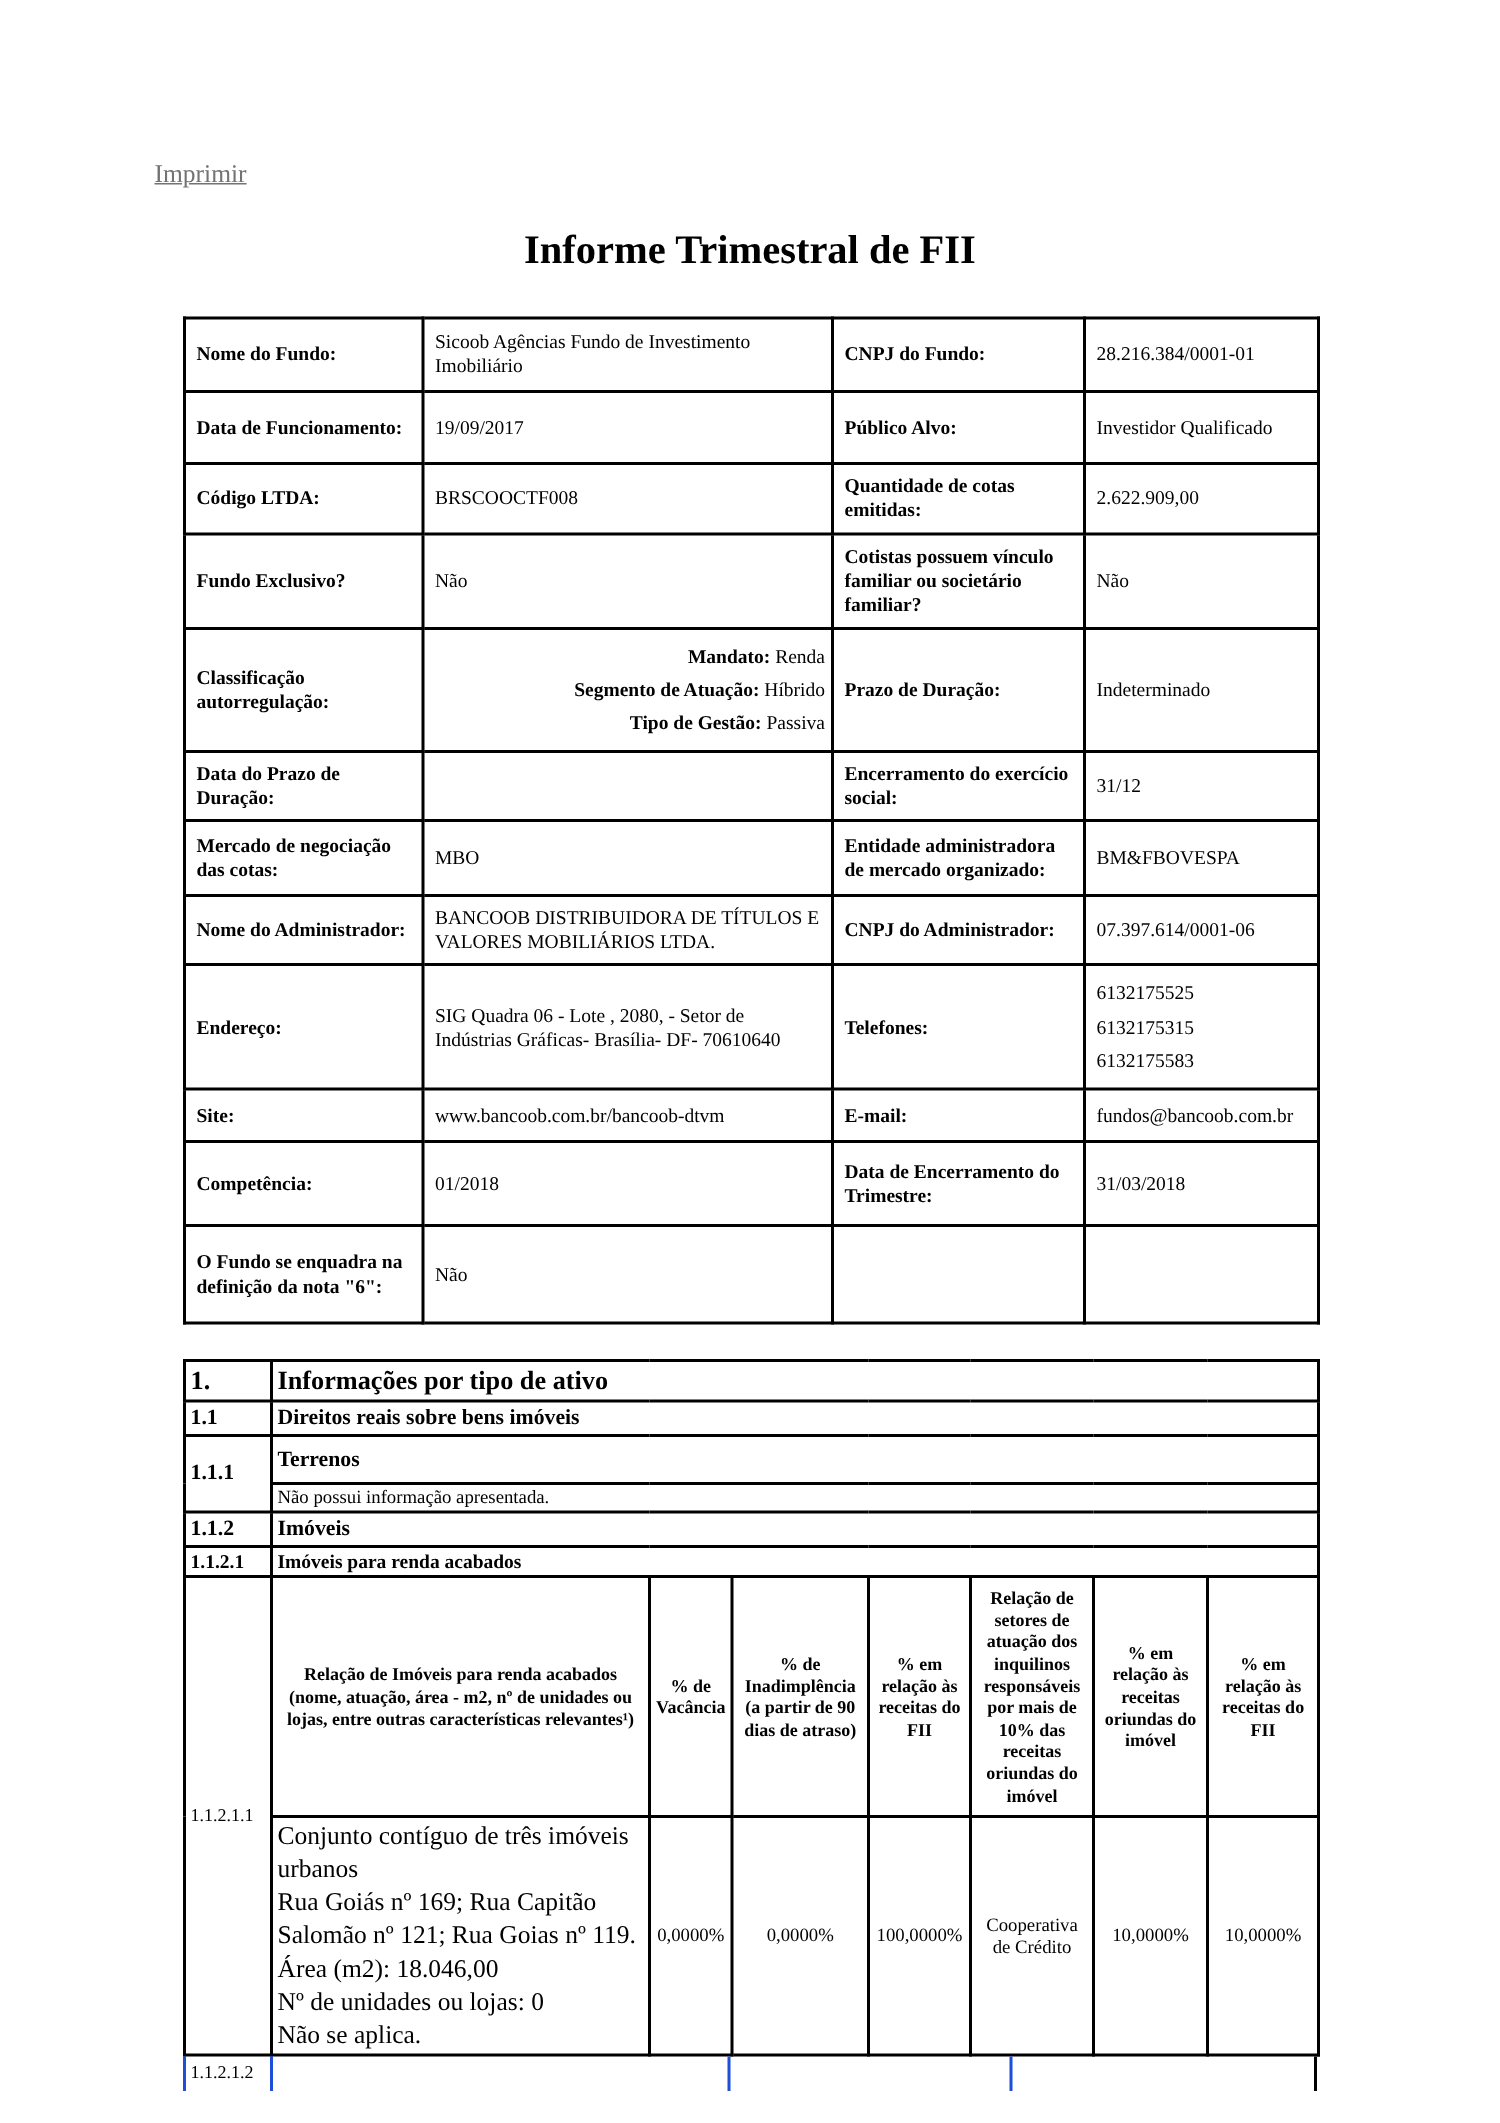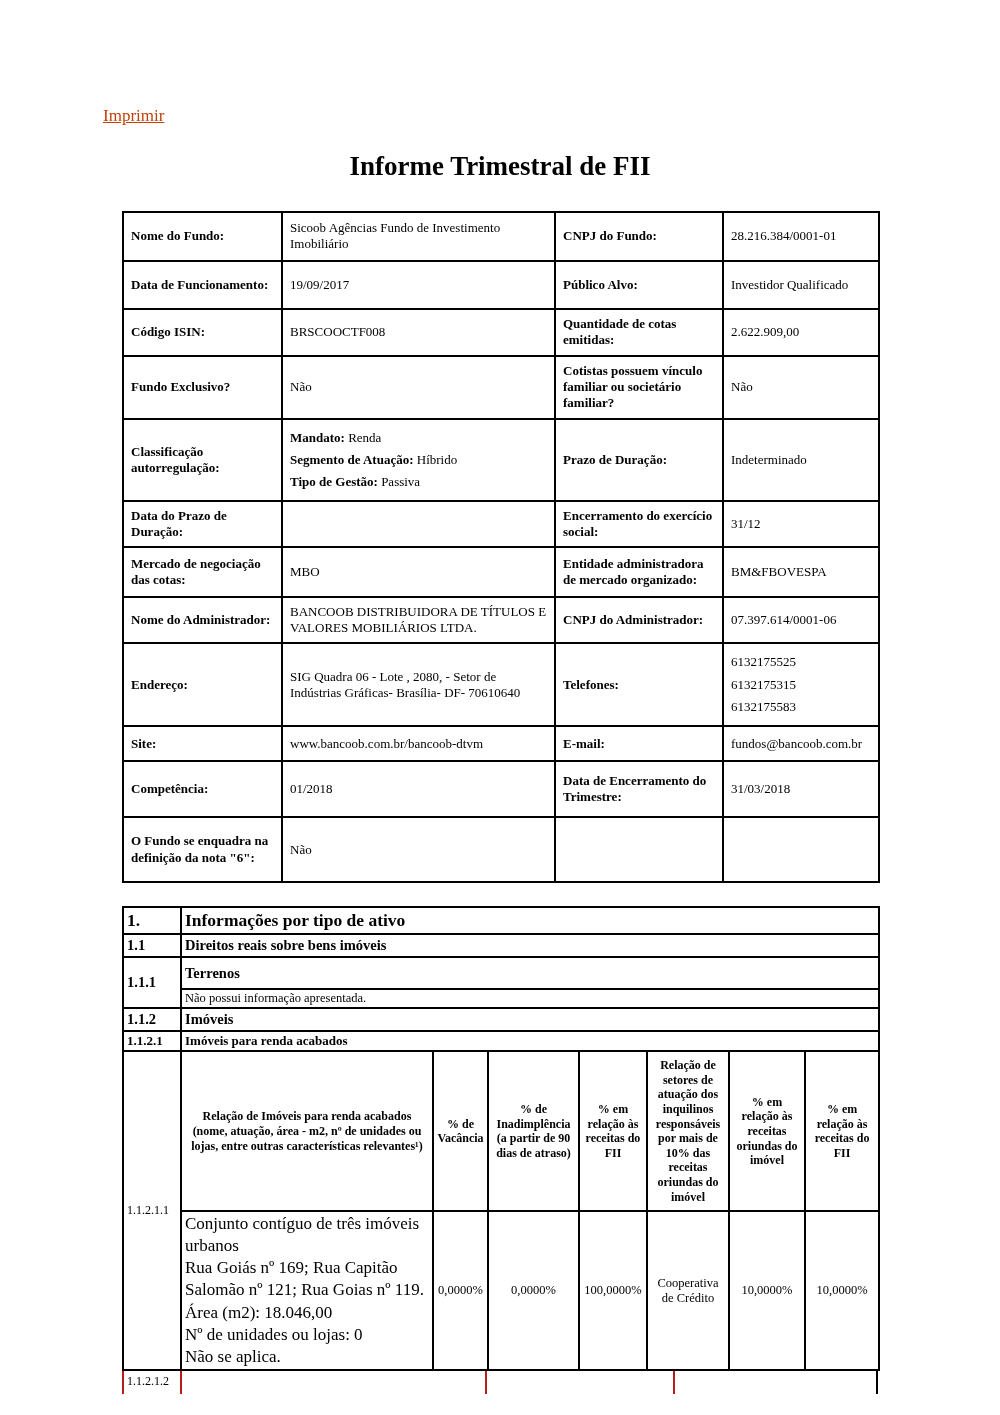--- a/index.html
+++ b/index.html
@@ -10,21 +10,21 @@
     background: #ffffff;
     color: #000000;
     font-family: "Liberation Serif", serif;
   }
   .page { padding-top: 106px; }
 
   .print-link {
     display: inline-block;
     margin-left: 103px;
     font-size: 17px;
-    color: #c2410c;
+    color: #737373;
     text-decoration: underline;
     cursor: pointer;
   }
 
   .doc-title {
     margin: 26px 0 29px 0;
     text-align: center;
     font-size: 27px;
     font-weight: bold;
     line-height: 1.1;
@@ -39,21 +39,21 @@
   }
   table.fund td {
     border: 2px solid #000;
     font-size: 13px;
     line-height: 1.25;
     vertical-align: middle;
     padding: 4px 4px 4px 7px;
     overflow: hidden;
   }
   table.fund td.lbl { font-weight: bold; }
-  .subline { margin: 6px 0; }
+  .subline { margin: 6px 0; text-align: right; }
   .subline .b { font-weight: bold; }
   .phone-line { margin: 6px 0; }
 
   
   table.sections {
     border-collapse: collapse;
     table-layout: fixed;
     margin-left: 122px;
     margin-top: 23px;
     width: 756px;
@@ -92,21 +92,21 @@
     padding: 2px 1px;
   }
 
   
   .partial-row {
     display: flex;
     margin-left: 122px;
     width: 756px;
     height: 23px;
   }
-  .partial-row > div { border-left: 2px solid #b91c1c; }
+  .partial-row > div { border-left: 2px solid #1d4ed8; }
   .partial-row > div:last-child { border-right: 2px solid #000; }
   .p-num { width: 58px; font-size: 12px; padding: 3px 0 0 3px; }
   .p-c1 { width: 305px; }
   .p-c2 { width: 188px; }
   .p-c3 { width: 205px; }
 </style>
 </head>
 <body>
 
 <div class="page">
@@ -129,21 +129,21 @@
       <td class="lbl">CNPJ do Fundo:</td>
       <td>28.216.384/0001-01</td>
     </tr>
     <tr style="height:48px">
       <td class="lbl">Data de Funcionamento:</td>
       <td>19/09/2017</td>
       <td class="lbl">Público Alvo:</td>
       <td>Investidor Qualificado</td>
     </tr>
     <tr style="height:47px">
-      <td class="lbl">Código ISIN:</td>
+      <td class="lbl">Código LTDA:</td>
       <td>BRSCOOCTF008</td>
       <td class="lbl">Quantidade de cotas emitidas:</td>
       <td>2.622.909,00</td>
     </tr>
     <tr style="height:63px">
       <td class="lbl">Fundo Exclusivo?</td>
       <td>Não</td>
       <td class="lbl">Cotistas possuem vínculo familiar ou societário familiar?</td>
       <td>Não</td>
     </tr>

